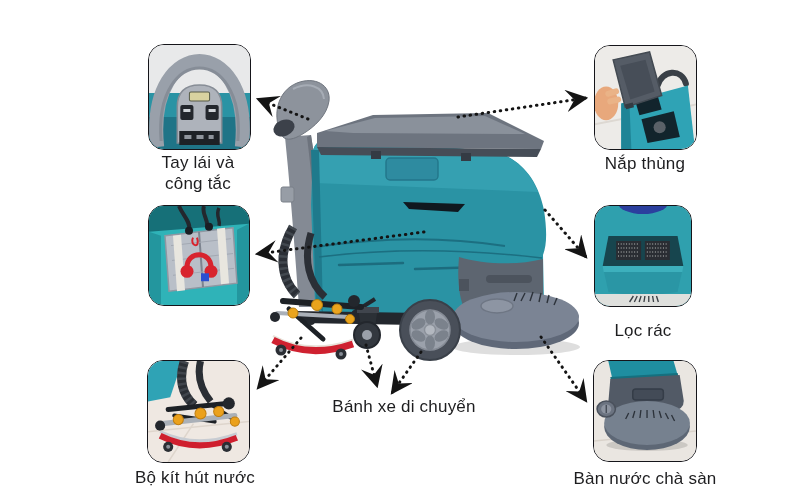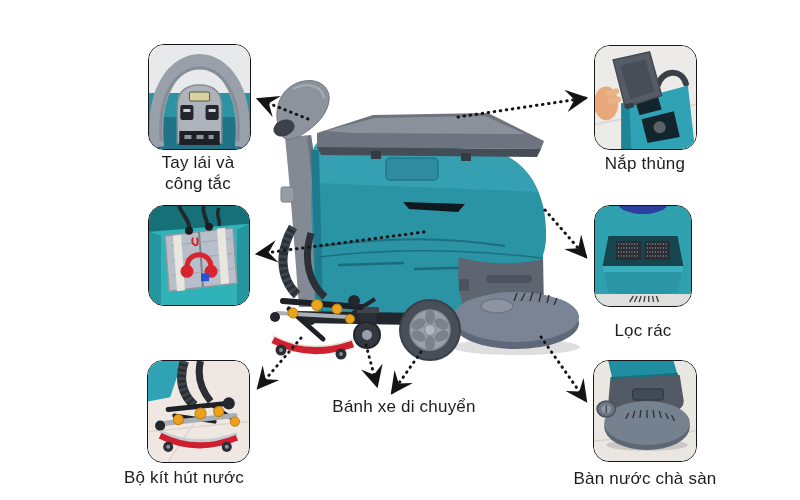--- a/index.html
+++ b/index.html
@@ -256,21 +256,21 @@
           <circle cx="86" cy="60" r="4.5"></circle>
       </g>
       <path d="M12,70 Q48,87 88,72" fill="none" stroke="#c8ccd2" stroke-width="3"></path>
       <path d="M12,74 Q48,92 88,76" fill="none" stroke="#cf1f2e" stroke-width="6"></path>
       <circle cx="20" cy="85" r="5" fill="#2a2e34"></circle>
         <circle cx="20" cy="85" r="2" fill="#8a9099"></circle>
       <circle cx="78" cy="85" r="5" fill="#2a2e34"></circle>
         <circle cx="78" cy="85" r="2" fill="#8a9099"></circle>
     </svg>
   </figure>
-  <div class="part-label" style="left:184px;top:467px;">Bộ kít hút nước</div>
+  <div class="part-label" style="left:195px;top:467px;">Bộ kít hút nước</div>
 
   <figure class="callout" style="left:593px;top:360px;width:104px;height:102px;">
     <svg viewBox="0 0 100 100" preserveAspectRatio="none">
       <rect width="100" height="100" fill="#eae6e1"></rect>
       <path d="M0,80 L100,70" stroke="#d9d2ca" stroke-width="1.5"></path>
       <polygon points="14,0 78,0 82,14 18,18" fill="#1f8ea0"></polygon>
       <polygon points="16,16 82,12 83,18 17,22" fill="#15707f"></polygon>
       <path d="M16,18 L84,14 L88,40 Q88,48 78,50 L22,54 Q14,50 14,42 Z" fill="#525a66"></path>
       <rect x="38" y="28" width="30" height="11" rx="3" fill="#434b57" stroke="#353d48" stroke-width="1.5"></rect>
       <ellipse cx="52" cy="84" rx="40" ry="6" fill="rgba(0,0,0,0.13)"></ellipse>

